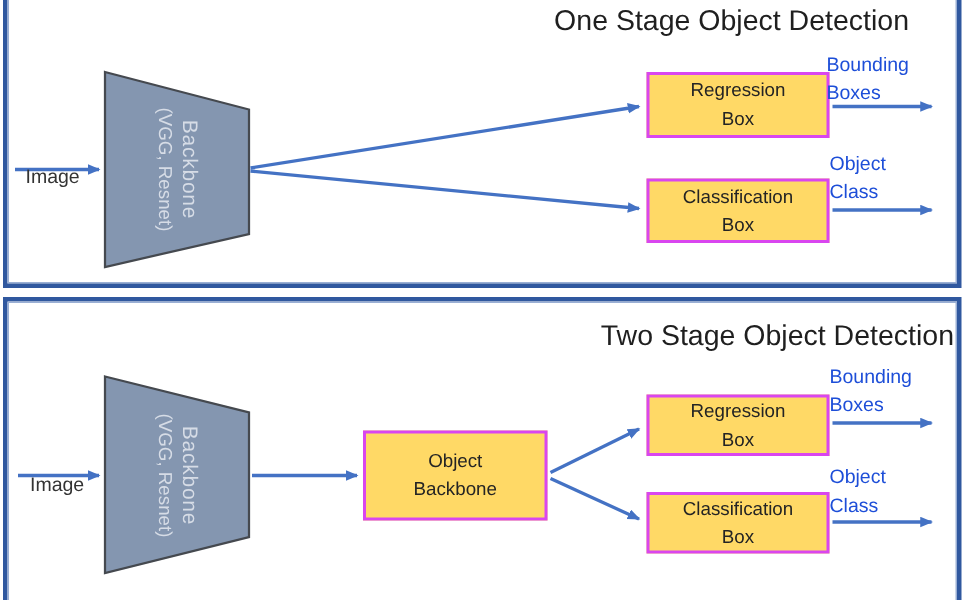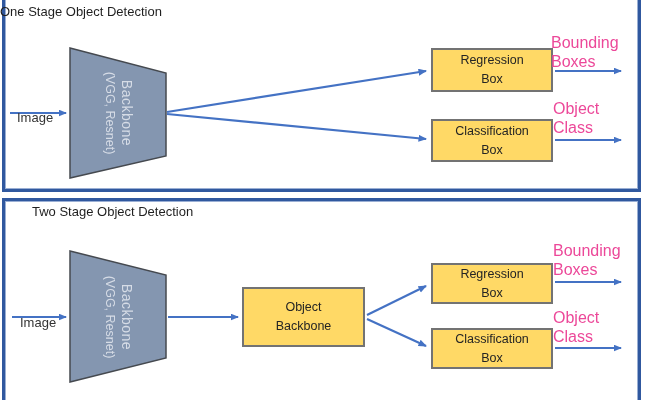--- a/index.html
+++ b/index.html
@@ -18,27 +18,27 @@
     box-sizing: border-box;
     border: 3px solid #30589F;
     box-shadow: inset 0 0 0 1px #9AAFD4;
     background: transparent;
   }
   #panel-one { top: -14px; height: 206px; }
   #panel-two { top: 198px; height: 216px; }
 
   .panel-title {
     position: absolute;
-    text-align: left;
-    font-size: 13px;
+    text-align: right;
+    font-size: 19px;
     color: #1f1f1f;
     white-space: nowrap;
   }
   #title-one { left: 0; right: 44px; top: 4px; }
-  #title-two { left: 0; right: 14px; top: 204px; padding-left: 32px; }
+  #title-two { left: 0; right: 14px; top: 214px; padding-left: 32px; }
 
   .input-label {
     position: absolute;
     font-size: 13px;
     color: #333333;
     margin-top: 22px;
   }
   #input-one { left: 17px; top: 88px; }
   #input-two { left: 20px; top: 293px; }
 
@@ -59,41 +59,41 @@
   }
   .backbone-label .bb-name { font-size: 14px; letter-spacing: 0.5px; }
   .backbone-label .bb-sub  { font-size: 12.5px; }
   #backbone-label-one { left: 119px; top: 113px; }
   #backbone-label-two { left: 119px; top: 317px; }
 
   .ybox {
     position: absolute;
     box-sizing: border-box;
     background: #FFD966;
-    border: 2px solid #737373;
+    border: 2px solid #d946ef;
     display: flex;
     flex-direction: column;
     align-items: center;
     justify-content: center;
     font-size: 12.5px;
     line-height: 1.5;
     color: #242424;
     text-align: center;
   }
   #reg-box-one   { left: 431px; top: 48px;  width: 122px; height: 44px; }
   #cls-box-one   { left: 431px; top: 119px; width: 122px; height: 43px; }
   #proposal-box  { left: 242px; top: 287px; width: 123px; height: 60px; }
   #reg-box-two   { left: 431px; top: 263px; width: 122px; height: 41px; }
   #cls-box-two   { left: 431px; top: 328px; width: 122px; height: 41px; }
 
   .out-label {
     position: absolute;
-    font-size: 16px;
+    font-size: 13px;
     line-height: 19px;
-    color: #ec4899;
+    color: #1d4ed8;
     white-space: nowrap;
   }
   #out-bounding-one { left: 551px; top: 33px;  }
   #out-class-one    { left: 553px; top: 99px;  }
   #out-bounding-two { left: 553px; top: 241px; }
   #out-class-two    { left: 553px; top: 308px; }
 </style>
 </head>
 <body>
 

